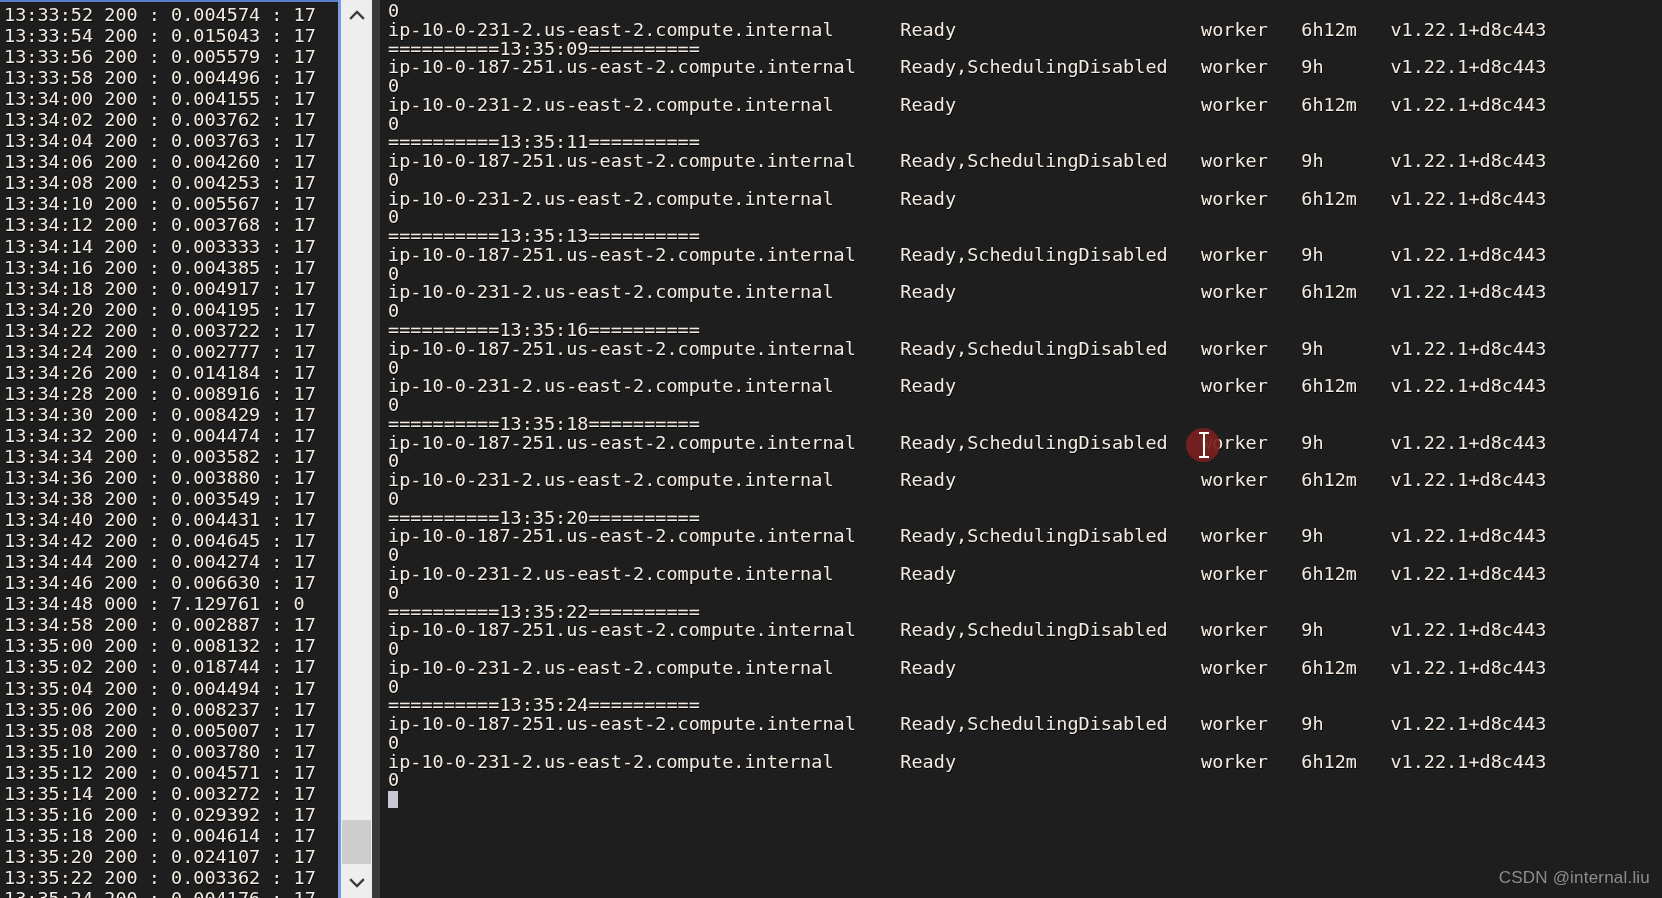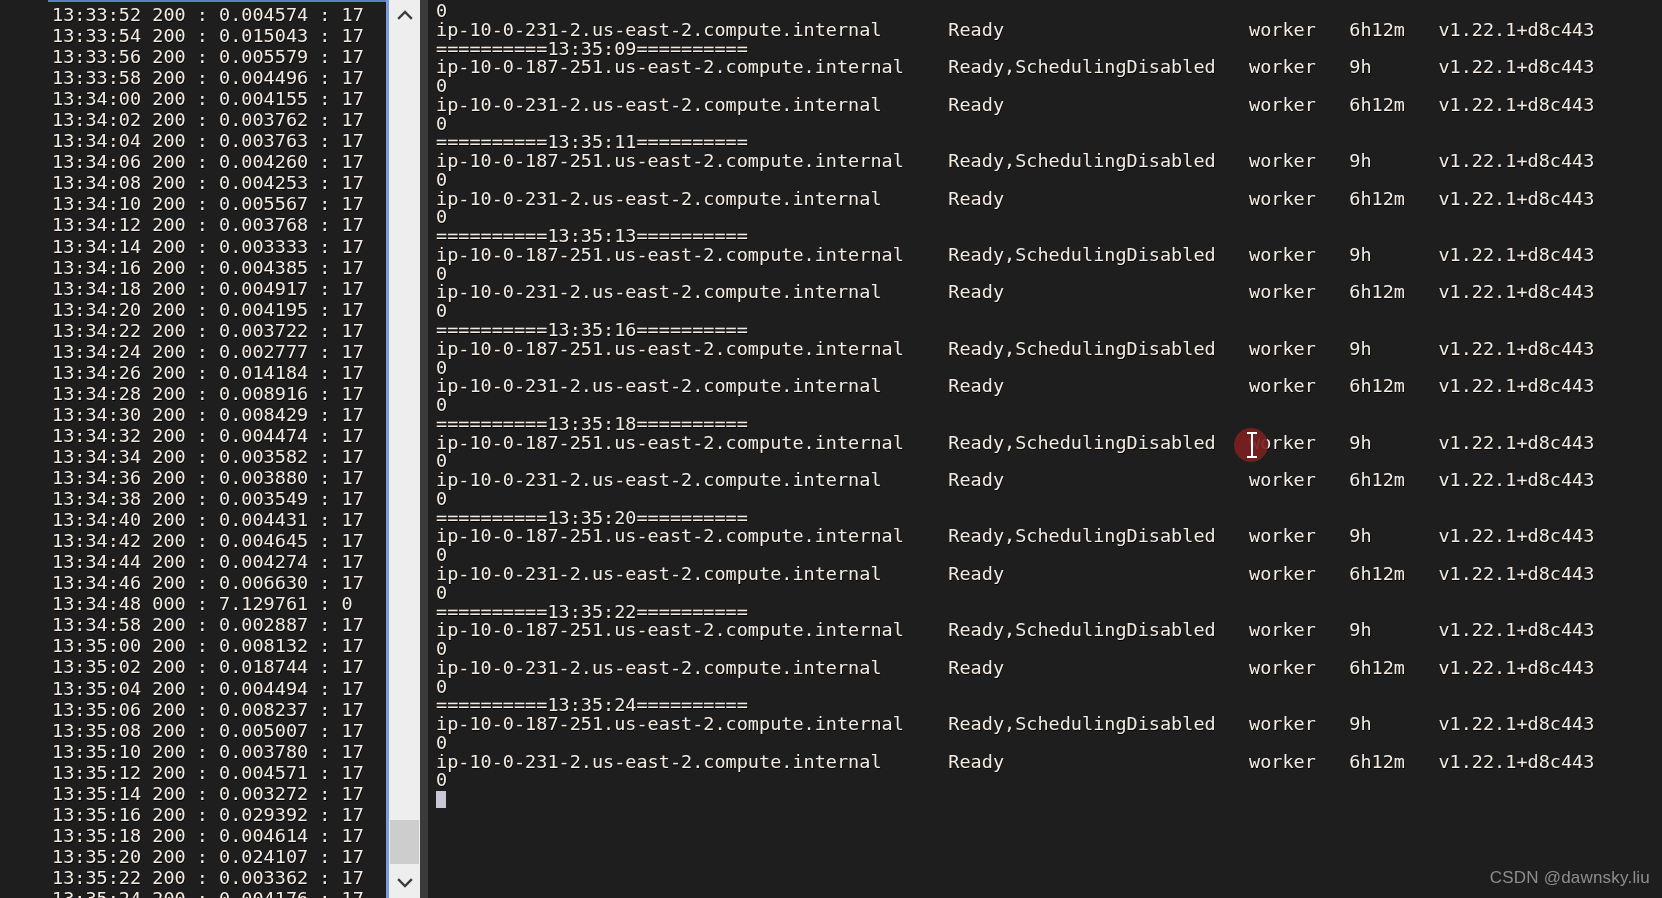--- a/index.html
+++ b/index.html
@@ -24,21 +24,20 @@
 
   
   .pane-left {
     position: relative;
     width: 340px;
     height: 898px;
     background: #1e1e1e;
     box-sizing: border-box;
     border-top: 2px solid #5b7fc7;
     overflow: hidden;
-    margin-left: 48px;
   }
   .term-body {
     padding: 2px 0 0 4px;
     white-space: pre;
     color: #f4ece3;
     font-size: 18.5px;
     line-height: 21.05px;
     letter-spacing: 0px;
   }
   .term-line {
@@ -199,16 +198,16 @@
   <div class="divider"></div>
 
   <div class="pane-right">
     <div class="term-body-right" id="right-lines"><div class="term-line">0</div><div class="term-line">ip-10-0-231-2.us-east-2.compute.internal      Ready                      worker   6h12m   v1.22.1+d8c443</div><div class="term-line">==========13:35:09==========</div><div class="term-line">ip-10-0-187-251.us-east-2.compute.internal    Ready,SchedulingDisabled   worker   9h      v1.22.1+d8c443</div><div class="term-line">0</div><div class="term-line">ip-10-0-231-2.us-east-2.compute.internal      Ready                      worker   6h12m   v1.22.1+d8c443</div><div class="term-line">0</div><div class="term-line">==========13:35:11==========</div><div class="term-line">ip-10-0-187-251.us-east-2.compute.internal    Ready,SchedulingDisabled   worker   9h      v1.22.1+d8c443</div><div class="term-line">0</div><div class="term-line">ip-10-0-231-2.us-east-2.compute.internal      Ready                      worker   6h12m   v1.22.1+d8c443</div><div class="term-line">0</div><div class="term-line">==========13:35:13==========</div><div class="term-line">ip-10-0-187-251.us-east-2.compute.internal    Ready,SchedulingDisabled   worker   9h      v1.22.1+d8c443</div><div class="term-line">0</div><div class="term-line">ip-10-0-231-2.us-east-2.compute.internal      Ready                      worker   6h12m   v1.22.1+d8c443</div><div class="term-line">0</div><div class="term-line">==========13:35:16==========</div><div class="term-line">ip-10-0-187-251.us-east-2.compute.internal    Ready,SchedulingDisabled   worker   9h      v1.22.1+d8c443</div><div class="term-line">0</div><div class="term-line">ip-10-0-231-2.us-east-2.compute.internal      Ready                      worker   6h12m   v1.22.1+d8c443</div><div class="term-line">0</div><div class="term-line">==========13:35:18==========</div><div class="term-line">ip-10-0-187-251.us-east-2.compute.internal    Ready,SchedulingDisabled   worker   9h      v1.22.1+d8c443</div><div class="term-line">0</div><div class="term-line">ip-10-0-231-2.us-east-2.compute.internal      Ready                      worker   6h12m   v1.22.1+d8c443</div><div class="term-line">0</div><div class="term-line">==========13:35:20==========</div><div class="term-line">ip-10-0-187-251.us-east-2.compute.internal    Ready,SchedulingDisabled   worker   9h      v1.22.1+d8c443</div><div class="term-line">0</div><div class="term-line">ip-10-0-231-2.us-east-2.compute.internal      Ready                      worker   6h12m   v1.22.1+d8c443</div><div class="term-line">0</div><div class="term-line">==========13:35:22==========</div><div class="term-line">ip-10-0-187-251.us-east-2.compute.internal    Ready,SchedulingDisabled   worker   9h      v1.22.1+d8c443</div><div class="term-line">0</div><div class="term-line">ip-10-0-231-2.us-east-2.compute.internal      Ready                      worker   6h12m   v1.22.1+d8c443</div><div class="term-line">0</div><div class="term-line">==========13:35:24==========</div><div class="term-line">ip-10-0-187-251.us-east-2.compute.internal    Ready,SchedulingDisabled   worker   9h      v1.22.1+d8c443</div><div class="term-line">0</div><div class="term-line">ip-10-0-231-2.us-east-2.compute.internal      Ready                      worker   6h12m   v1.22.1+d8c443</div><div class="term-line">0</div><div class="term-line"><span class="cursor-block"></span></div></div>
 
     <div class="mouse-halo"></div>
     <div class="mouse-ibeam">
         <span class="stem"></span>
       </div>
 
-    <div class="watermark">CSDN @dawnsky.liu</div>
+    <div class="watermark">CSDN @internal.liu</div>
   </div>
 
 </div>
 
 </body></html>

